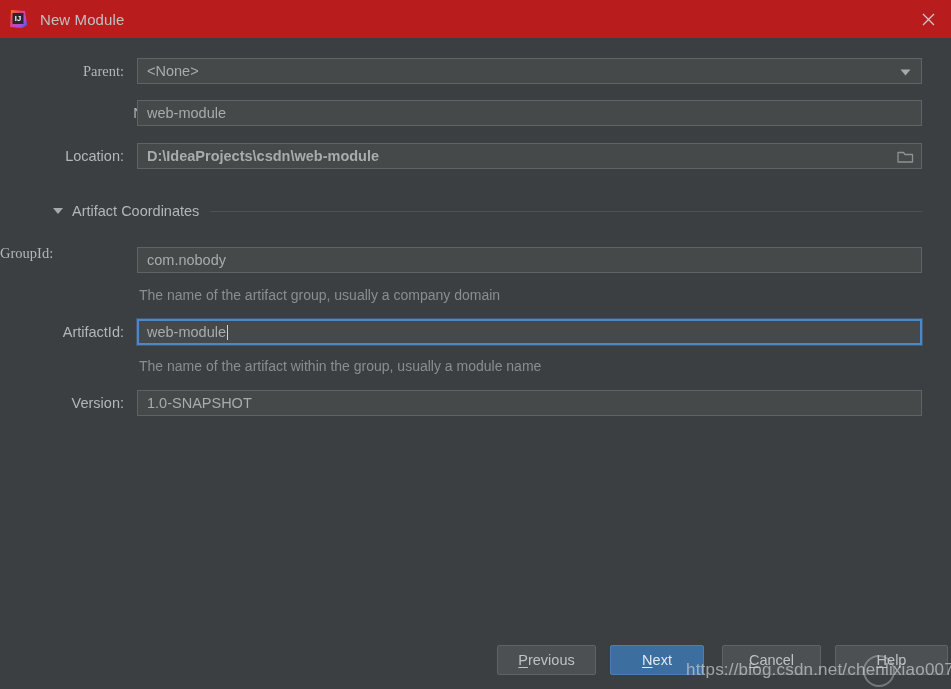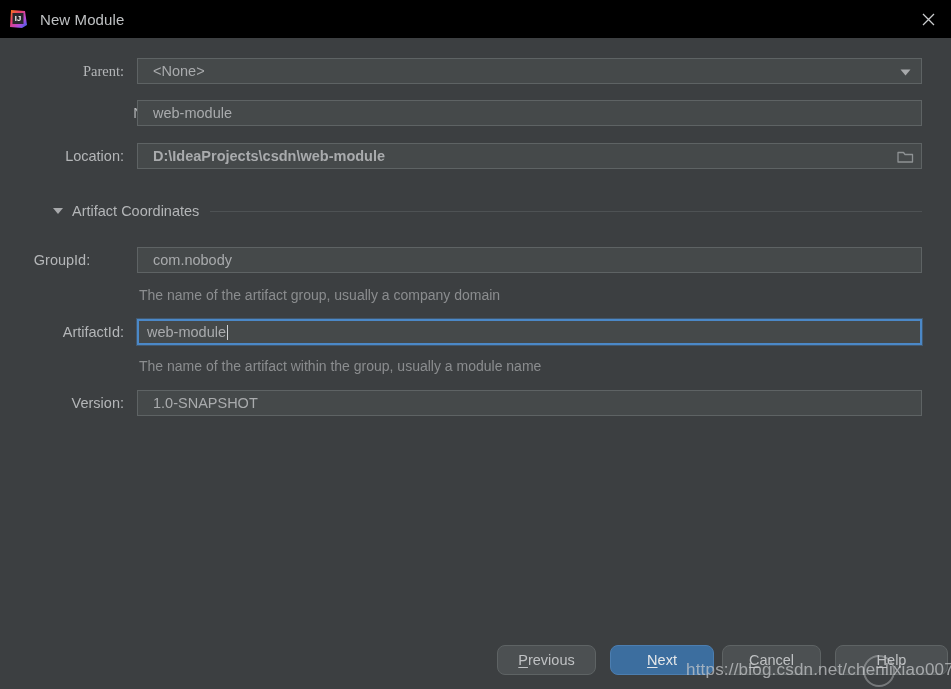--- a/index.html
+++ b/index.html
@@ -16,21 +16,21 @@
     color: #BBBBBB;
     overflow: hidden;
   }
 
   
   #titlebar {
     position: absolute;
     top: 0; left: 0;
     width: 951px;
     height: 38px;
-    background: #000000;
+    background: #b91c1c;
     display: flex;
     align-items: center;
   }
   #app-icon {
     width: 20px; height: 20px;
     margin-left: 8px;
     position: relative;
     flex: 0 0 auto;
   }
   #title-text {
@@ -70,21 +70,21 @@
     position: absolute;
     left: 137px;
     width: 785px;
     height: 26px;
     background: #45494A;
     border: 1px solid #5E6364;
     display: flex;
     align-items: center;
     color: #A9ABAD;
     font-size: 14.5px;
-    padding-left: 15px;
+    padding-left: 9px;
   }
   .field.focused {
     border: 2px solid #4B88C7;
     background: #45494A;
     padding-left: 8px;
     box-shadow: 0 0 0 1px rgba(75,136,199,.35);
   }
   .caret {
     display: inline-block;
     width: 1px;
@@ -150,21 +150,21 @@
     position: absolute;
     left: 0; top: 645px;
     width: 951px; height: 44px;
   }
   .btn {
     position: absolute;
     top: 0;
     height: 30px;
     background: #4C5052;
     border: 1px solid #5E6364;
-    border-radius: 8px;
+    border-radius: 2px;
     color: #BFC1C3;
     font-size: 14.5px;
     display: flex;
     align-items: center;
     justify-content: center;
     cursor: default;
     user-select: none;
   }
   .btn.primary {
     background: #3C6E9F;
@@ -254,21 +254,21 @@
 </div>
 
 <div id="section">
   <div id="sect-tri"></div>
   <div id="sect-label">Artifact Coordinates</div>
   <div id="sect-line"></div>
 </div>
 
 <div>
 
-  <div class="row" style="top:247px; left:0; width:124px; justify-content:center;">
+  <div class="row" style="top:240px; left:0; width:124px; justify-content:flex-start;font-family:Liberation Serif, serif;">
     <span class="flabel">GroupId:</span>
   </div>
   <div class="field" style="top:247px;">
     <span class="fvalue">com.nobody</span>
   </div>
   <div class="hint" style="top:287px;">The name of the artifact group, usually a company domain</div>
 
   <div class="row" style="top:319px; left:0; width:124px; justify-content:flex-end;padding-left:8px;">
     <span class="flabel">ArtifactId:</span>
   </div>
@@ -283,21 +283,21 @@
   </div>
   <div class="field" style="top:390px;">
     <span class="fvalue">1.0-SNAPSHOT</span>
   </div>
 </div>
 
 <div id="footer">
   <div class="btn" style="left:497px; width:99px;">
     <span><span class="mn">P</span><span>revious</span></span>
   </div>
-  <div class="btn primary" style="left:610px; width:104px;">
+  <div class="btn primary" style="left:610px; width:94px;">
     <span><span class="mn">N</span><span>ext</span></span>
   </div>
   <div class="btn" style="left:722px; width:99px;">
     <span><span class="mn">C</span><span>ancel</span></span>
   </div>
   <div class="btn" style="left:835px; width:113px;">
     <span><span class="mn">H</span><span>elp</span></span>
   </div>
 </div>
 

